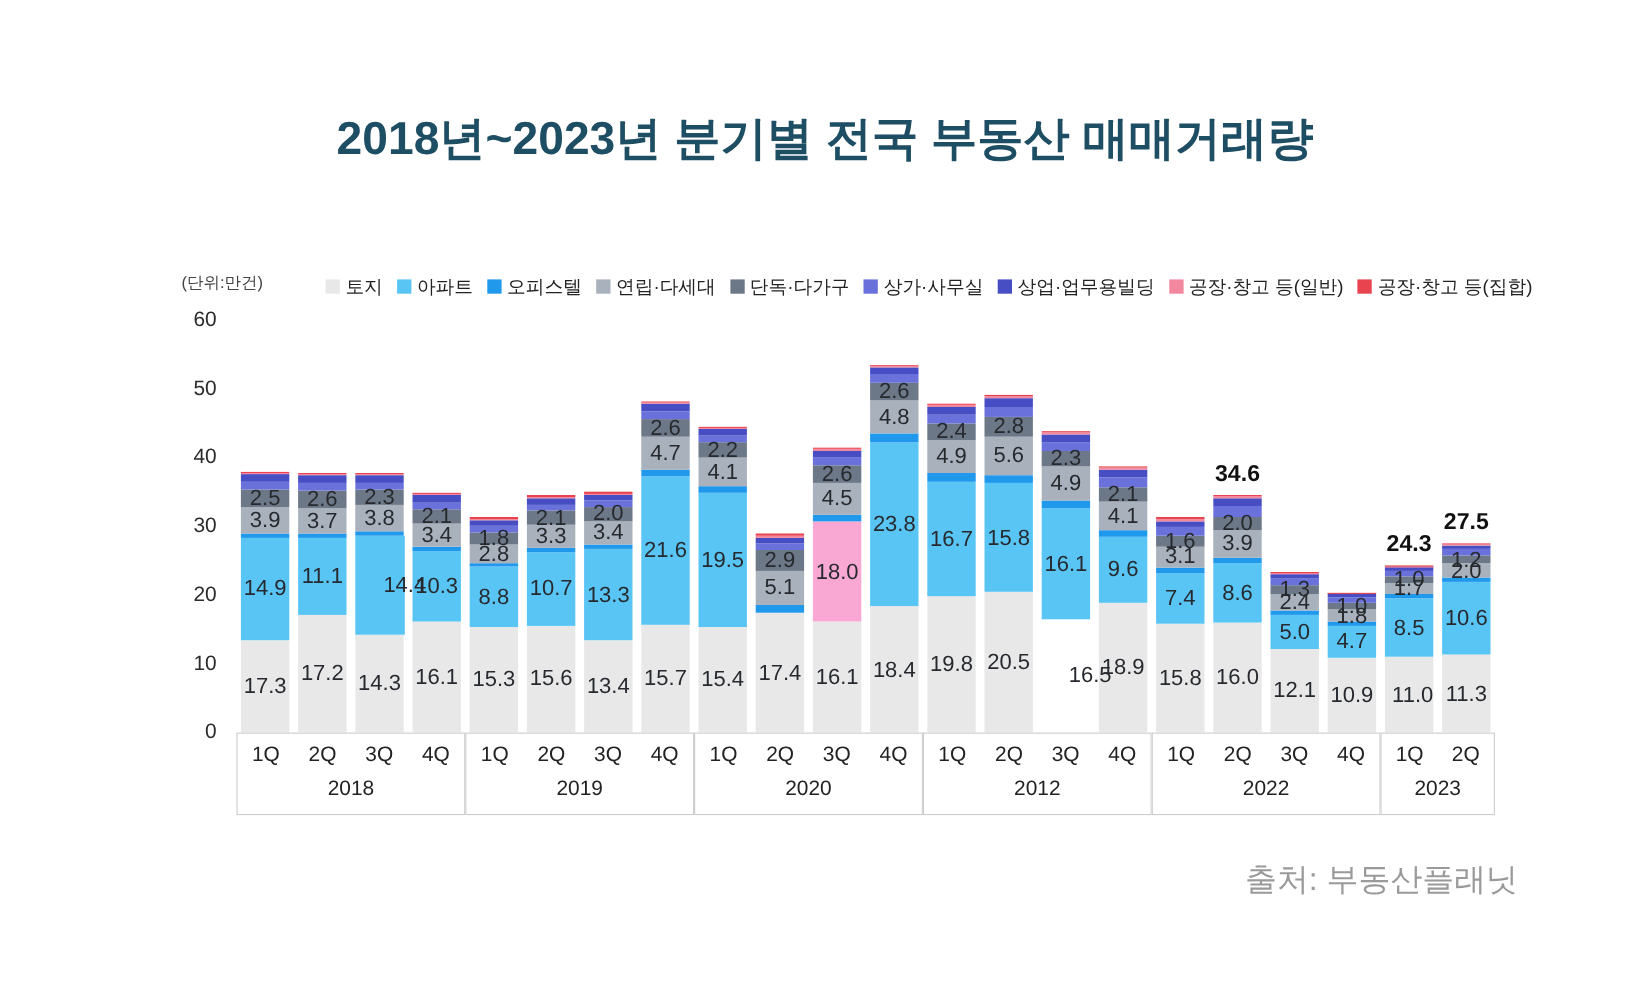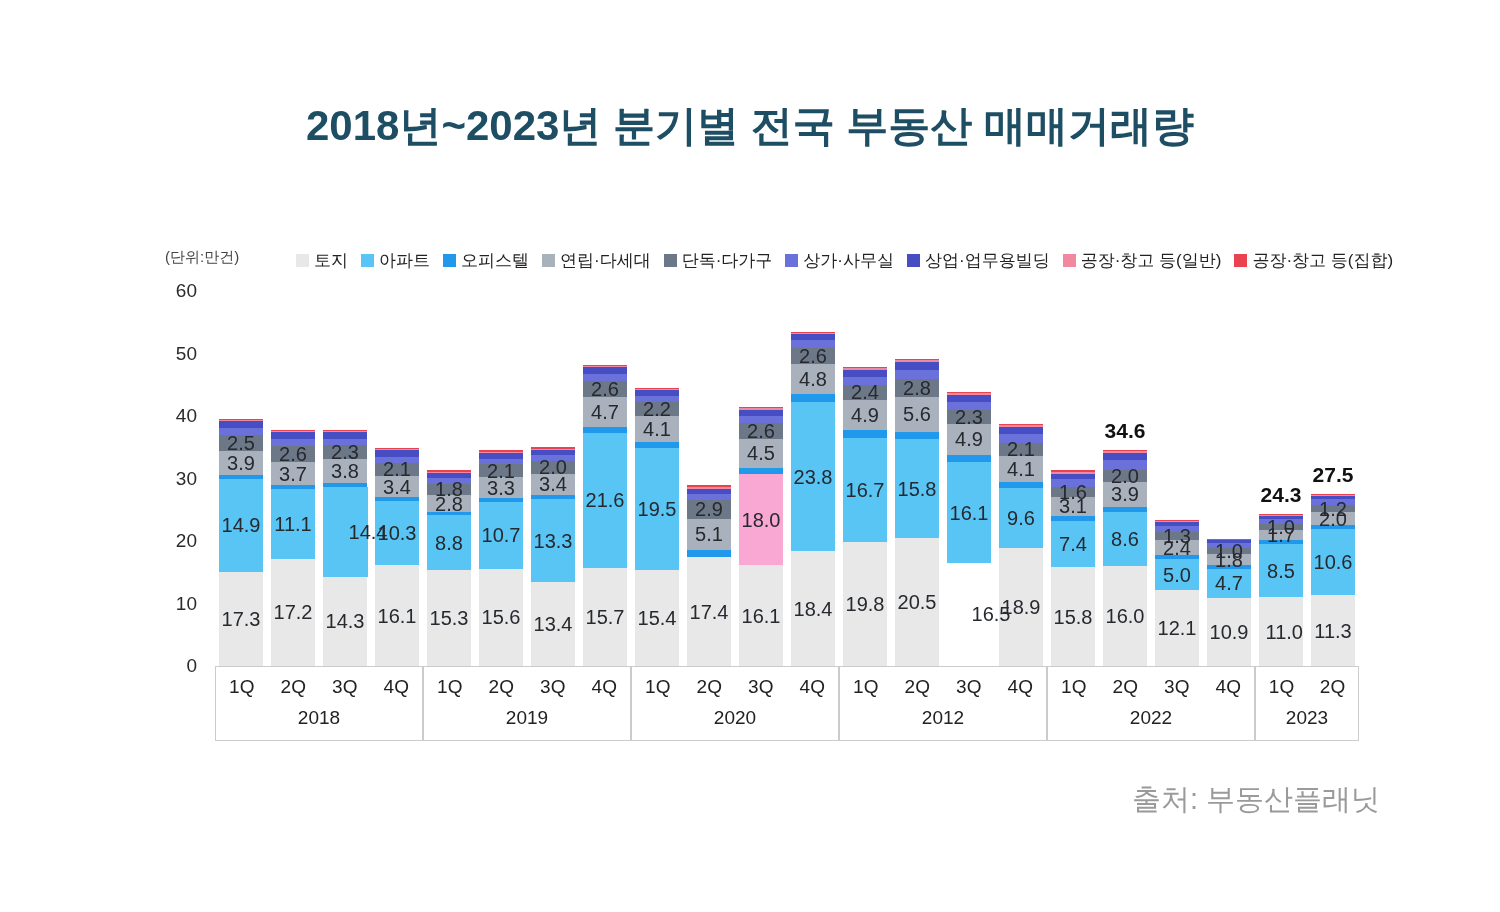--- a/index.html
+++ b/index.html
@@ -85,21 +85,21 @@
         <div class="ytick" style="top: 363px;">0</div>
         <div class="ytick" style="top: 300.5px;">10</div>
         <div class="ytick" style="top: 238px;">20</div>
         <div class="ytick" style="top: 175.5px;">30</div>
         <div class="ytick" style="top: 113px;">40</div>
         <div class="ytick" style="top: 50.5px;">50</div>
         <div class="ytick" style="top: -12px;">60</div>
       </div>
     <div class="plot-area">
         <div class="bar" style="left: 4px; height: 261.25px;">
-          <div class="seg" style="height: 94px; background: rgb(232, 232, 232);">
+          <div class="seg" style="height: 84px; background: rgb(232, 232, 232);">
             <span class="seg-label">17.3</span>
           </div>
           <div class="seg" style="height: 93.125px; background: rgb(88, 197, 245);">
             <span class="seg-label">14.9</span>
           </div>
           <div class="seg" style="height: 3.75px; background: rgb(32, 152, 236);"></div>
           <div class="seg" style="height: 24.375px; background: rgb(169, 177, 188);">
             <span class="seg-label">3.9</span>
           </div>
           <div class="seg" style="height: 15.625px; background: rgb(108, 119, 135);">

